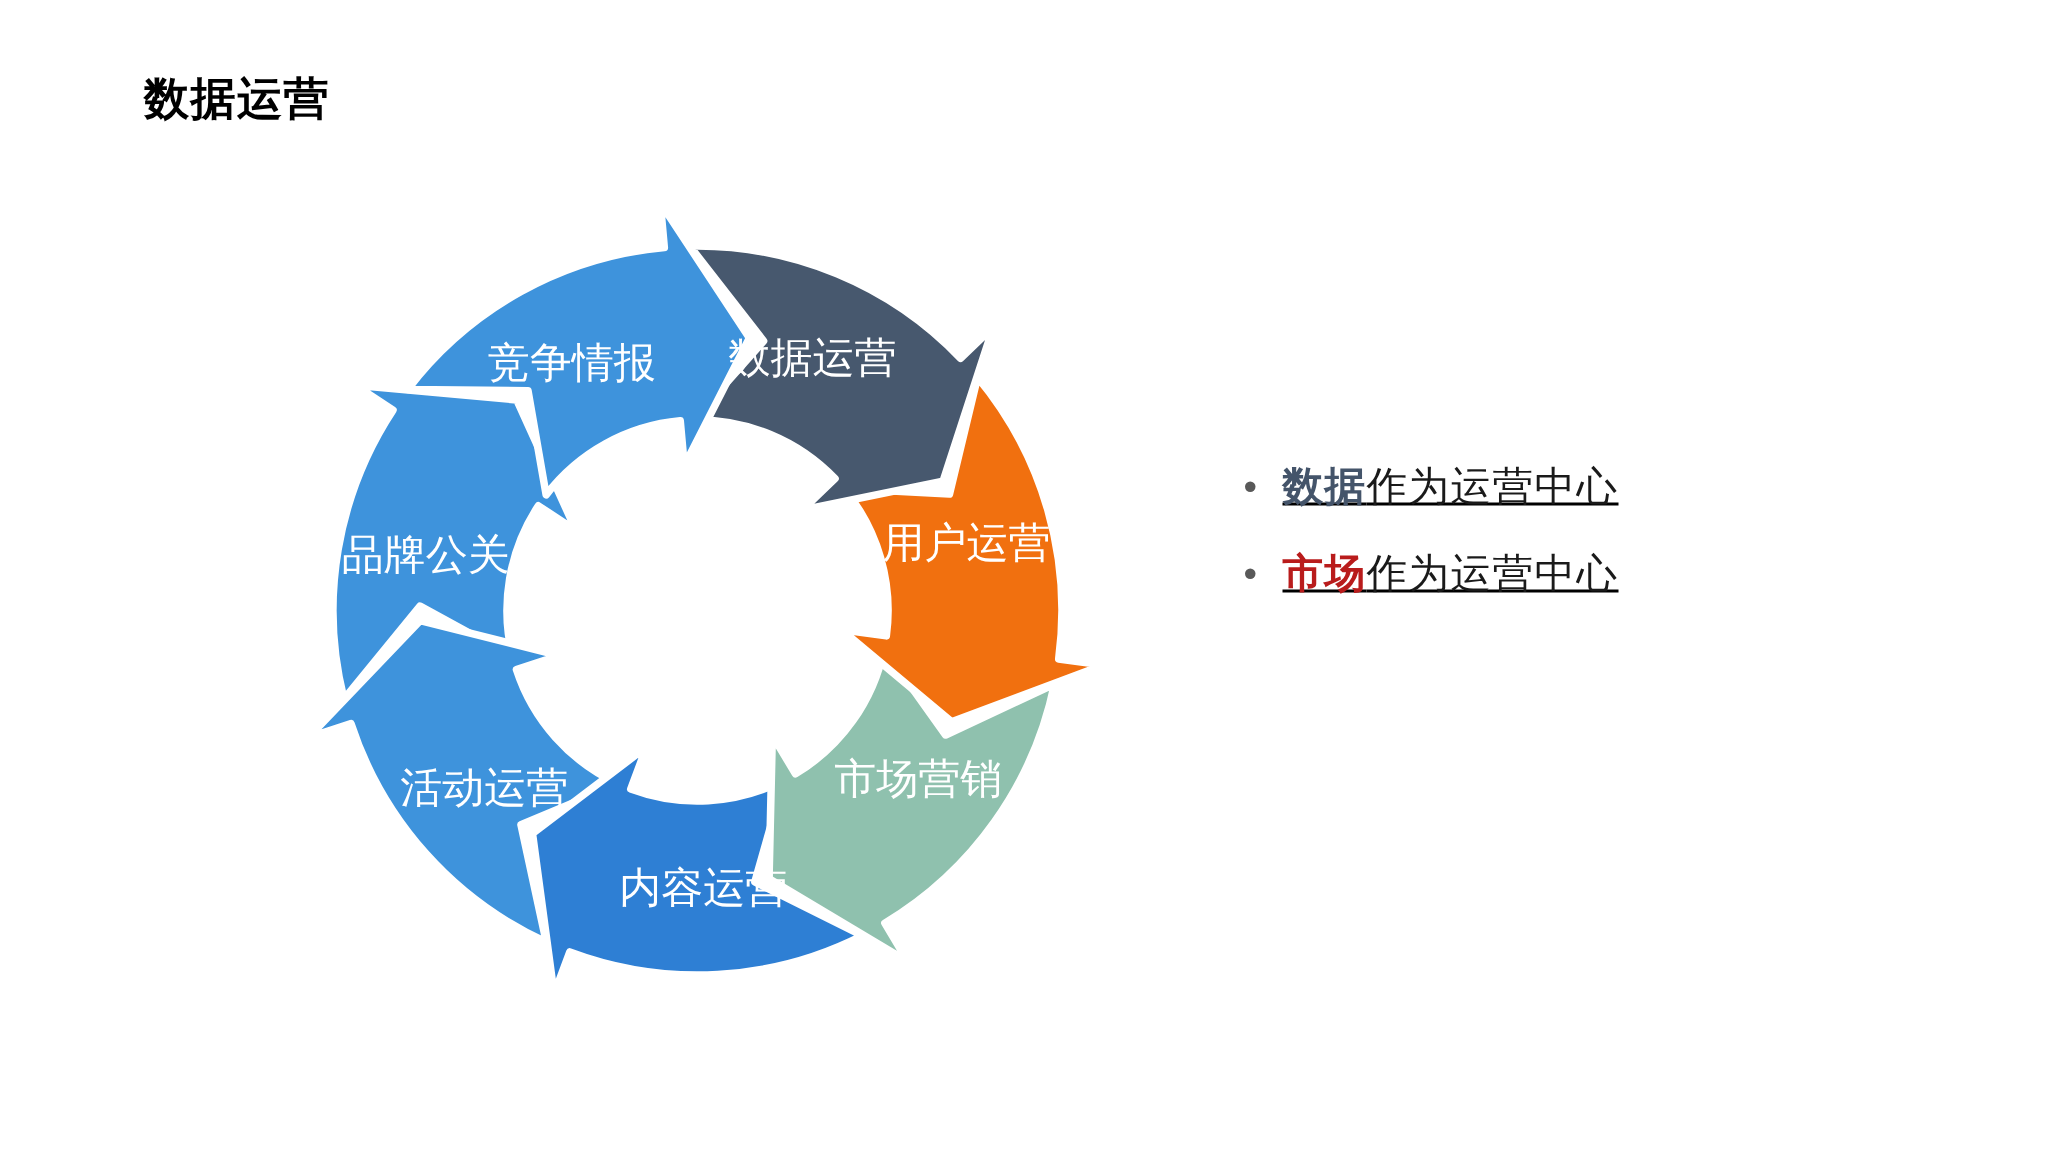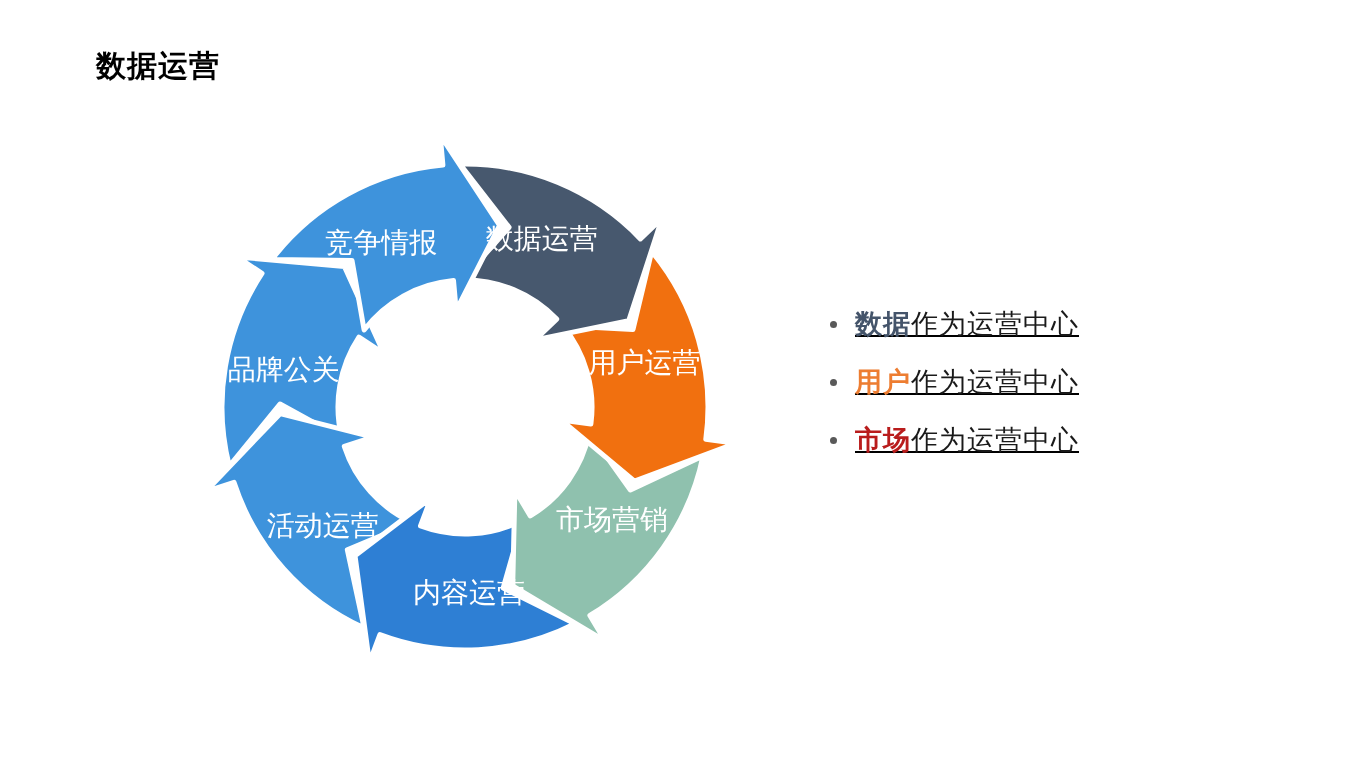--- a/index.html
+++ b/index.html
@@ -74,23 +74,18 @@
     </svg>
 
   <ul class="bullets">
     <li class="bullet">
       <span class="dot" style="background: rgb(89, 89, 89);"></span>
       <span class="kw" style="color: rgb(68, 84, 106);">数据</span>
         <span class="rest">作为运营中心</span>
     </li>
     <li class="bullet">
       <span class="dot" style="background: rgb(89, 89, 89);"></span>
-      <span class="kw" style="color: rgb(237, 125, 49);">用户</span>
-        <span class="rest">作为运营中心</span>
-    </li>
-    <li class="bullet">
-      <span class="dot" style="background: rgb(89, 89, 89);"></span>
       <span class="kw" style="color: #b91c1c;">市场</span>
         <span class="rest">作为运营中心</span>
     </li>
   </ul>
 
 </div>
 
 </body></html>

